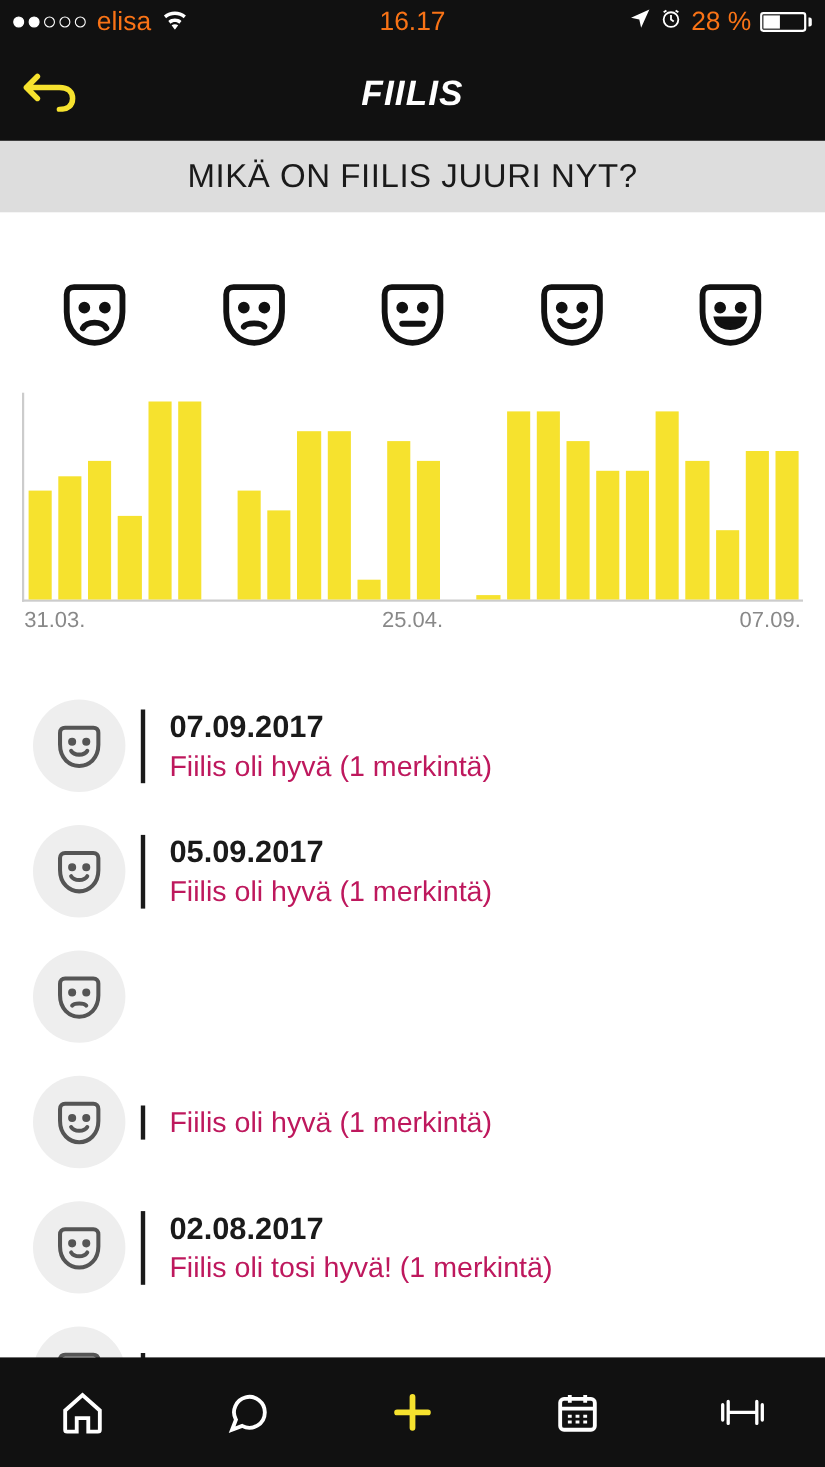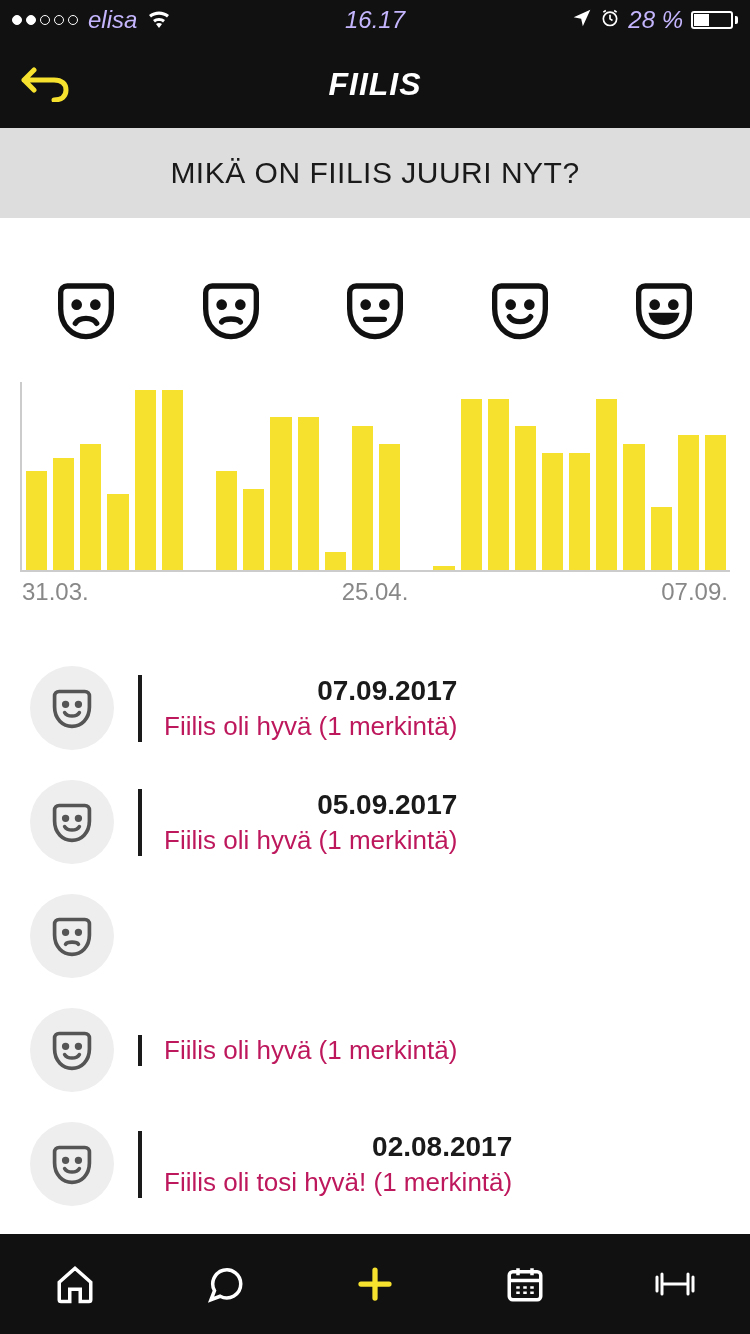--- a/index.html
+++ b/index.html
@@ -1,45 +1,45 @@
 <!DOCTYPE html>
 <html><head>
 <meta charset="utf-8">
 <style>
   * { margin: 0; padding: 0; box-sizing: border-box; }
   html, body { width: 750px; height: 1334px; font-family: -apple-system, "Helvetica Neue", Arial, sans-serif; background: #fff; overflow: hidden; }
-  .status-bar { height: 40px; background: #111; color: #c4b5fd; display: flex; align-items: center; padding: 0 12px; font-size: 24px; font-style: italic; }
+  .status-bar { height: 40px; background: #111; color: #f97316; display: flex; align-items: center; padding: 0 12px; font-size: 24px; }
   .status-left { flex: 1; display: flex; align-items: center; gap: 10px; }
   .status-center { flex: 0; font-weight: 500; }
   .status-right { flex: 1; display: flex; align-items: center; justify-content: flex-end; gap: 8px; }
   .signal-dots { display: flex; gap: 4px; }
   .signal-dots span { width: 10px; height: 10px; border-radius: 50%; border: 1.5px solid #fff; }
   .signal-dots span.fill { background: #fff; }
   .battery { display: inline-flex; align-items: center; }
   .battery .body { width: 42px; height: 18px; border: 2px solid #fff; border-radius: 3px; position: relative; }
   .battery .body .fill { position: absolute; left: 1px; top: 1px; bottom: 1px; width: 40%; background: #fff; }
   .battery .nub { width: 3px; height: 8px; background: #fff; margin-left: 2px; border-radius: 0 2px 2px 0; }
 
   .header { height: 88px; background: #111; display: flex; align-items: center; justify-content: center; position: relative; }
   .back-btn { position: absolute; left: 20px; top: 50%; transform: translateY(-50%); color: #F6E22E; }
   .header-title { color: #fff; font-size: 32px; font-weight: 800; font-style: italic; letter-spacing: 1px; }
 
-  .prompt-band { height: 90px; background: #ddd; display: flex; align-items: center; justify-content: center; }
+  .prompt-band { height: 65px; background: #ddd; display: flex; align-items: center; justify-content: center; }
   .prompt-band span { font-size: 30px; font-weight: 500; color: #1a1a1a; letter-spacing: 0.5px; }
 
   .mood-picker { display: flex; justify-content: space-between; padding: 60px 54px 40px; }
   .mood-picker .mask { width: 64px; height: 64px; }
 
   .chart { position: relative; margin: 0 20px 40px; }
   .chart-bars { display: flex; align-items: flex-end; gap: 6px; height: 190px; border-left: 2px solid #ccc; border-bottom: 2px solid #ccc; padding: 0 4px; }
   .chart-bars .bar { width: 22px; background: #F6E22E; }
-  .chart-axis { display: flex; justify-content: space-between; color: #888; font-size: 24px; margin-top: 6px; padding: 0 2px; }
+  .chart-axis { display: flex; justify-content: space-between; color: #888; font-size: 20px; margin-top: 6px; padding: 0 2px; }
 
   .entries { padding: 20px 30px 0; }
-  .entry { display: flex; align-items: center; gap: 24px; margin-bottom: 30px; text-align: right; }
+  .entry { display: flex; align-items: center; gap: 14px; margin-bottom: 30px; }
   .entry-icon { width: 84px; height: 84px; border-radius: 50%; background: #eee; display: flex; align-items: center; justify-content: center; flex-shrink: 0; }
   .entry-text { border-left: 4px solid #1a1a1a; padding-left: 22px; }
   .entry-date { font-size: 28px; font-weight: 800; color: #1a1a1a; margin-bottom: 4px; }
   .entry-desc { font-size: 26px; color: #be185d; }
 
   .bottom-nav { position: absolute; bottom: 0; left: 0; right: 0; height: 100px; background: #111; display: flex; align-items: center; justify-content: space-around; }
   .bottom-nav .nav-item { color: #fff; display: flex; align-items: center; justify-content: center; width: 60px; height: 60px; }
   .bottom-nav .nav-item.accent { color: #F6E22E; }
 </style>
 </head>

